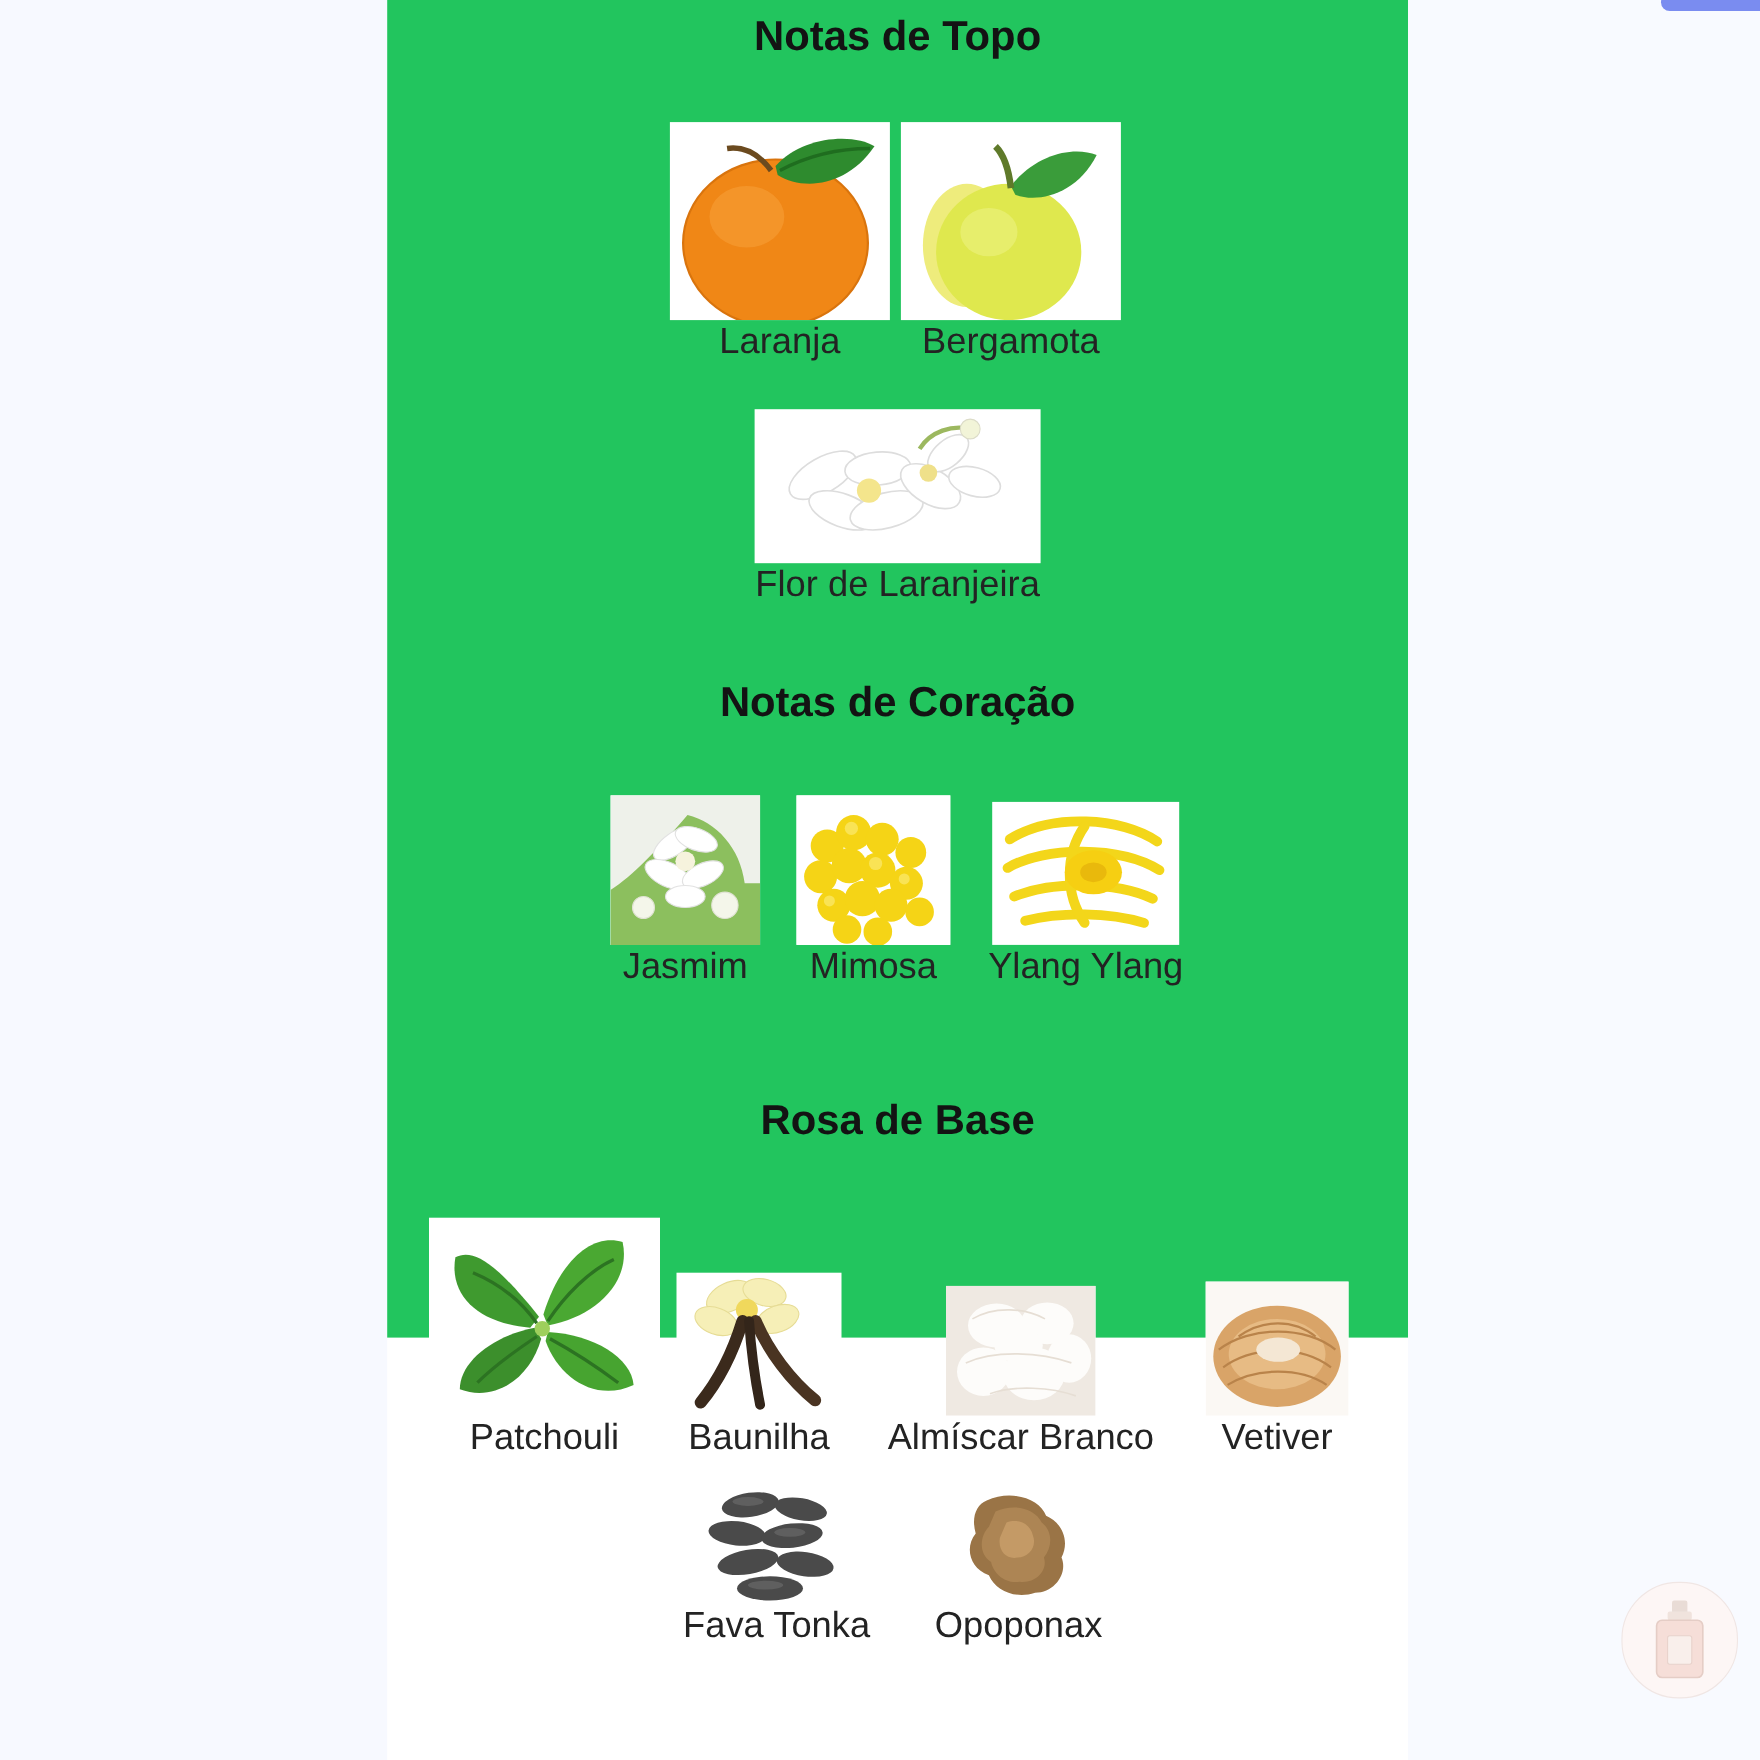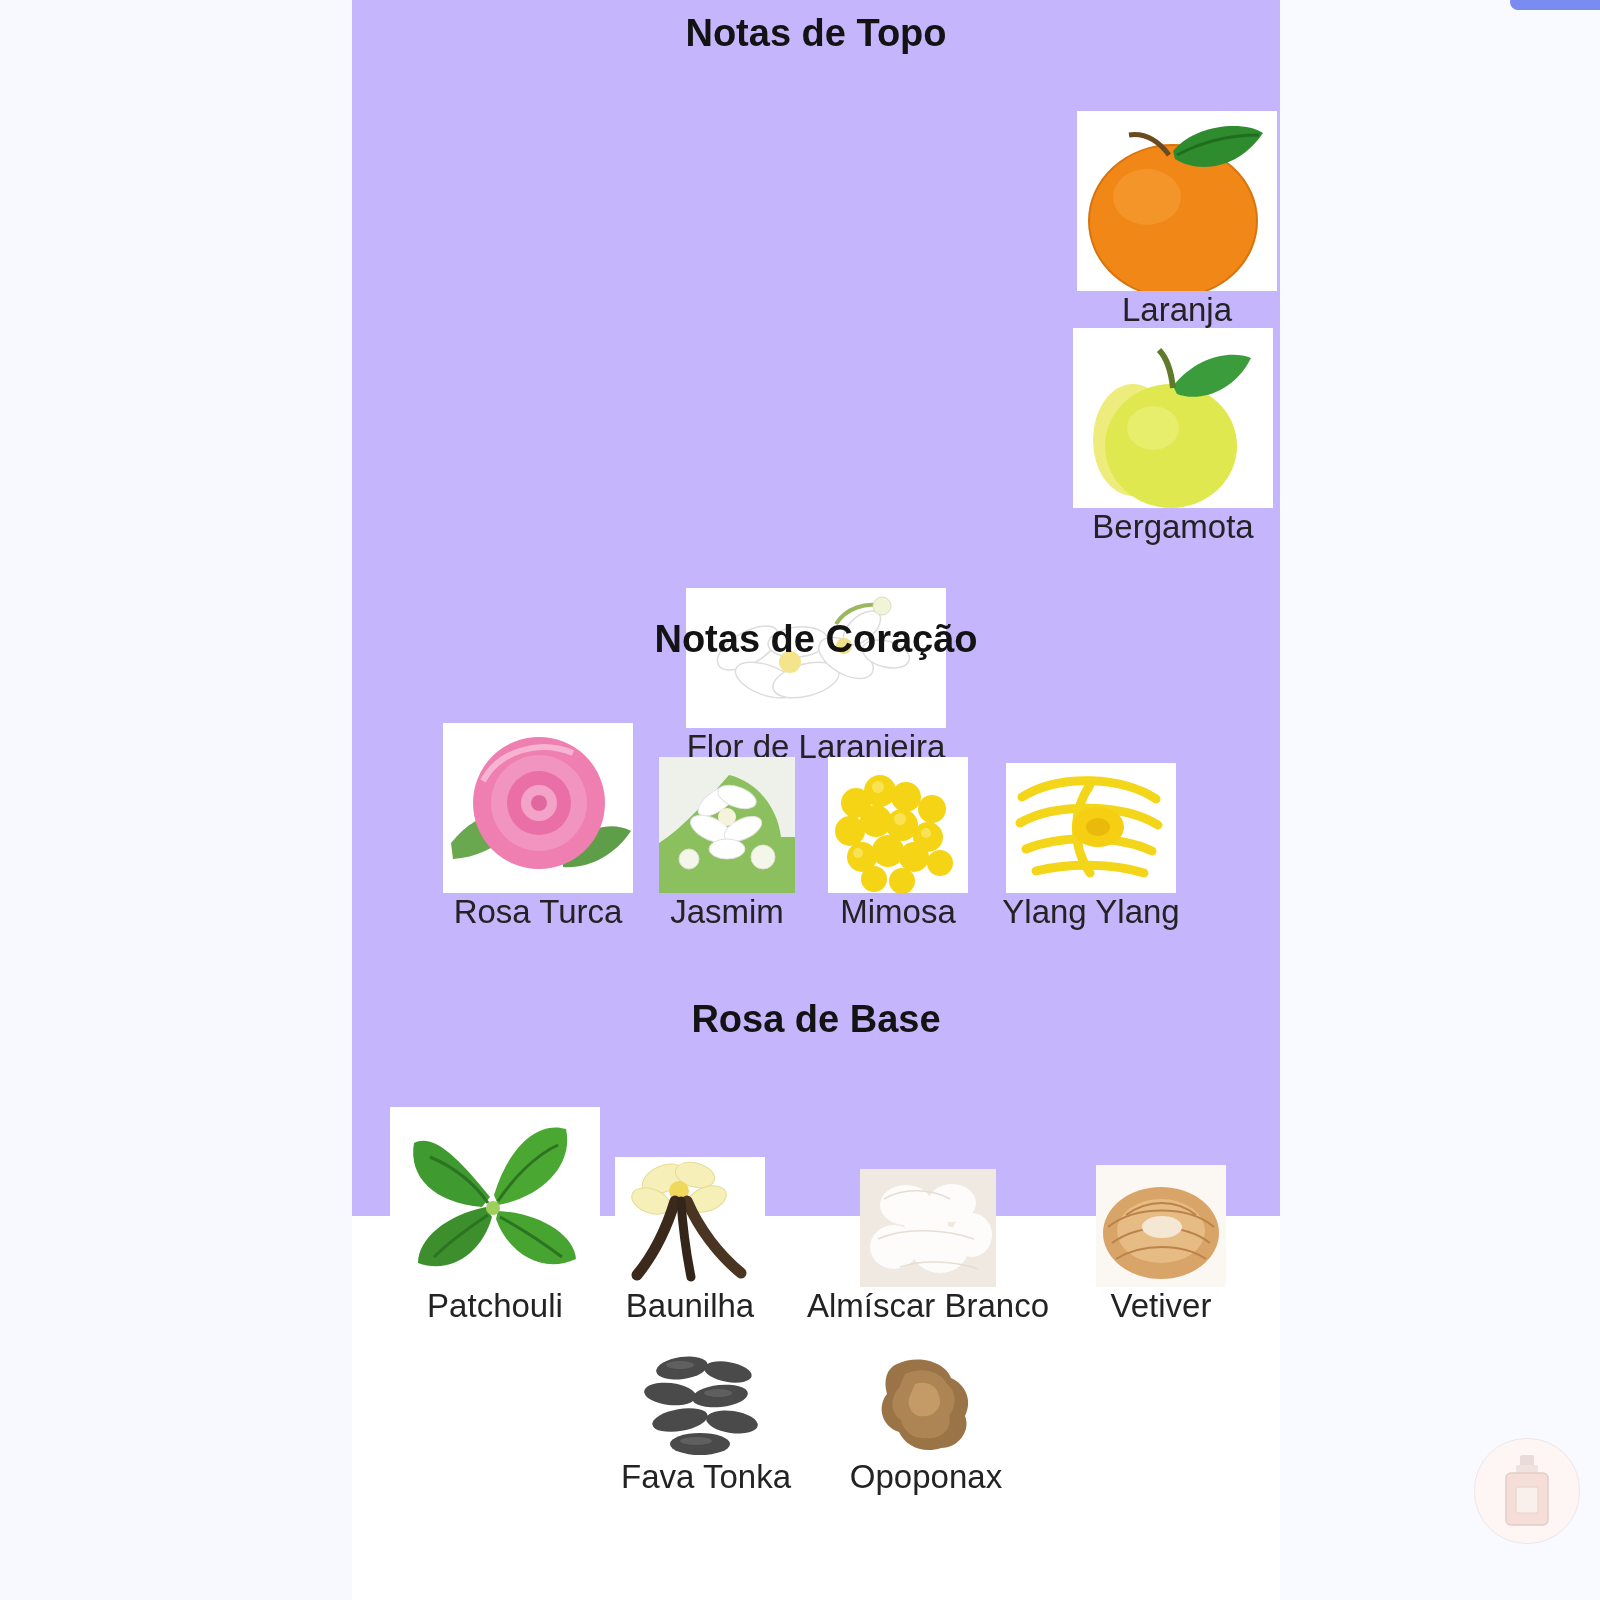--- a/index.html
+++ b/index.html
@@ -36,21 +36,21 @@
     width: 320px;
     height: 1600px;
     background: #f8faff;
   }
   .content {
     position: absolute;
     left: 352px;
     top: 0;
     width: 928px;
     height: 1216px;
-    background: #c4b5fd;
+    background: #22c55e;
   }
   .scroll-pill {
     position: absolute;
     top: -6px;
     left: 1158px;
     width: 108px;
     height: 16px;
     border-radius: 8px;
     background: #7a8cf0;
   }
@@ -107,21 +107,21 @@
   <div class="right-gutter"></div>
 
   <div class="content">
 
     <div class="scroll-pill"></div>
 
     <div style="position:absolute; left:0; top:12px; width:928px;">
 
       <div class="section-title">Notas de Topo</div>
 
-      <div class="notes-row" style="margin-top:56px; align-items:flex-end;flex-direction:column;">
+      <div class="notes-row" style="margin-top:56px; align-items:flex-end;">
 
         <div class="note" style="width:206px;">
           <div class="note-img">
             <svg width="200" height="180" viewBox="0 0 200 180">
               <ellipse cx="96" cy="110" rx="84" ry="76" fill="#f08716"></ellipse>
               <ellipse cx="70" cy="86" rx="34" ry="28" fill="#f8a13b" opacity="0.55"></ellipse>
               <ellipse cx="96" cy="110" rx="84" ry="76" fill="none" stroke="#d9740d" stroke-width="2"></ellipse>
               <path d="M96 40 C120 12 168 10 186 22 C160 60 120 62 98 48 Z" fill="#2e8b2e"></path>
               <path d="M100 44 C130 28 160 24 182 24" stroke="#1f6d1f" stroke-width="3" fill="none"></path>
               <path d="M92 44 C80 28 66 22 52 24" stroke="#6b4a1f" stroke-width="5" fill="none"></path>
@@ -169,35 +169,20 @@
         </div>
       </div>
     </div>
 
     <div style="position:absolute; left:0; top:618px; width:928px;">
 
       <div class="section-title">Notas de Coração</div>
 
       <div class="notes-row" style="margin-top:62px; align-items:flex-end;">
 
-        <div class="note" style="width:208px;">
-          <div class="note-img">
-            <svg width="190" height="170" viewBox="0 0 190 170">
-              <path d="M8 120 C30 92 56 86 78 96 C66 118 40 134 10 136 Z" fill="#69a84f"></path>
-              <path d="M120 128 C142 104 168 98 188 108 C172 132 146 146 120 144 Z" fill="#5f9e48"></path>
-              <circle cx="96" cy="80" r="66" fill="#ef7fb0"></circle>
-              <circle cx="96" cy="80" r="48" fill="#f194bf"></circle>
-              <circle cx="96" cy="80" r="32" fill="#e96fa6"></circle>
-              <circle cx="96" cy="80" r="18" fill="#f4a3c8"></circle>
-              <circle cx="96" cy="80" r="8" fill="#e1689e"></circle>
-              <path d="M40 58 C56 28 96 16 130 30" stroke="#f6b3d2" stroke-width="6" fill="none"></path>
-            </svg>
-          </div>
-          <div class="note-label">Rosa Turca</div>
-        </div>
 
         <div class="note" style="width:170px;">
           <div class="note-img">
             <svg width="136" height="136" viewBox="0 0 136 136">
               <rect x="0" y="0" width="136" height="136" fill="#eef1ea"></rect>
               <path d="M70 18 C96 24 118 48 122 80 L136 80 L136 136 L0 136 L0 86 C20 74 44 48 70 18 Z" fill="#8cbf5e"></path>
               <g fill="#ffffff" stroke="#e2e2e2" stroke-width="1">
                 <ellipse cx="58" cy="44" rx="22" ry="10" transform="rotate(-35 58 44)"></ellipse>
                 <ellipse cx="78" cy="40" rx="20" ry="10" transform="rotate(20 78 40)"></ellipse>
                 <ellipse cx="52" cy="72" rx="22" ry="11" transform="rotate(25 52 72)"></ellipse>

